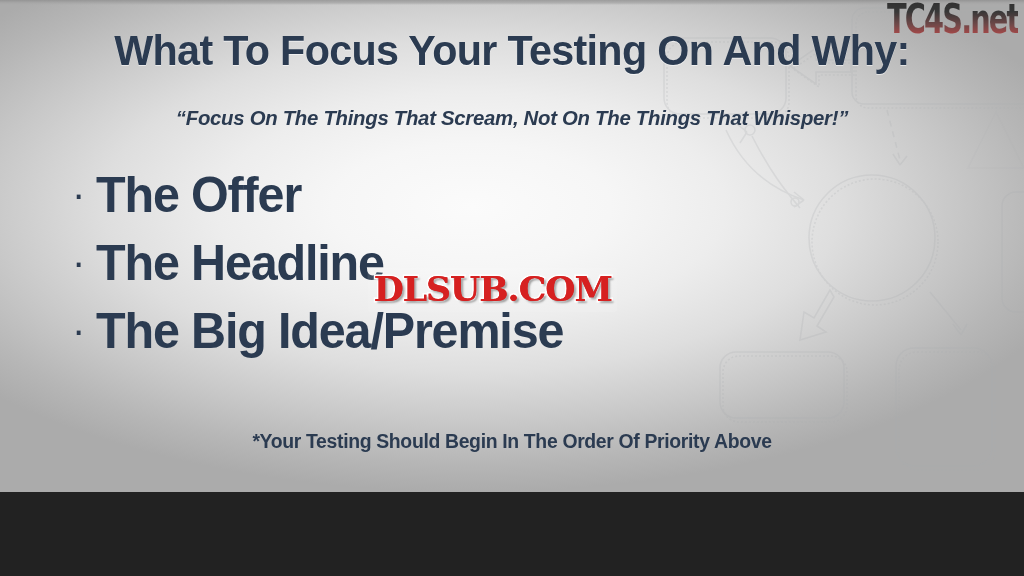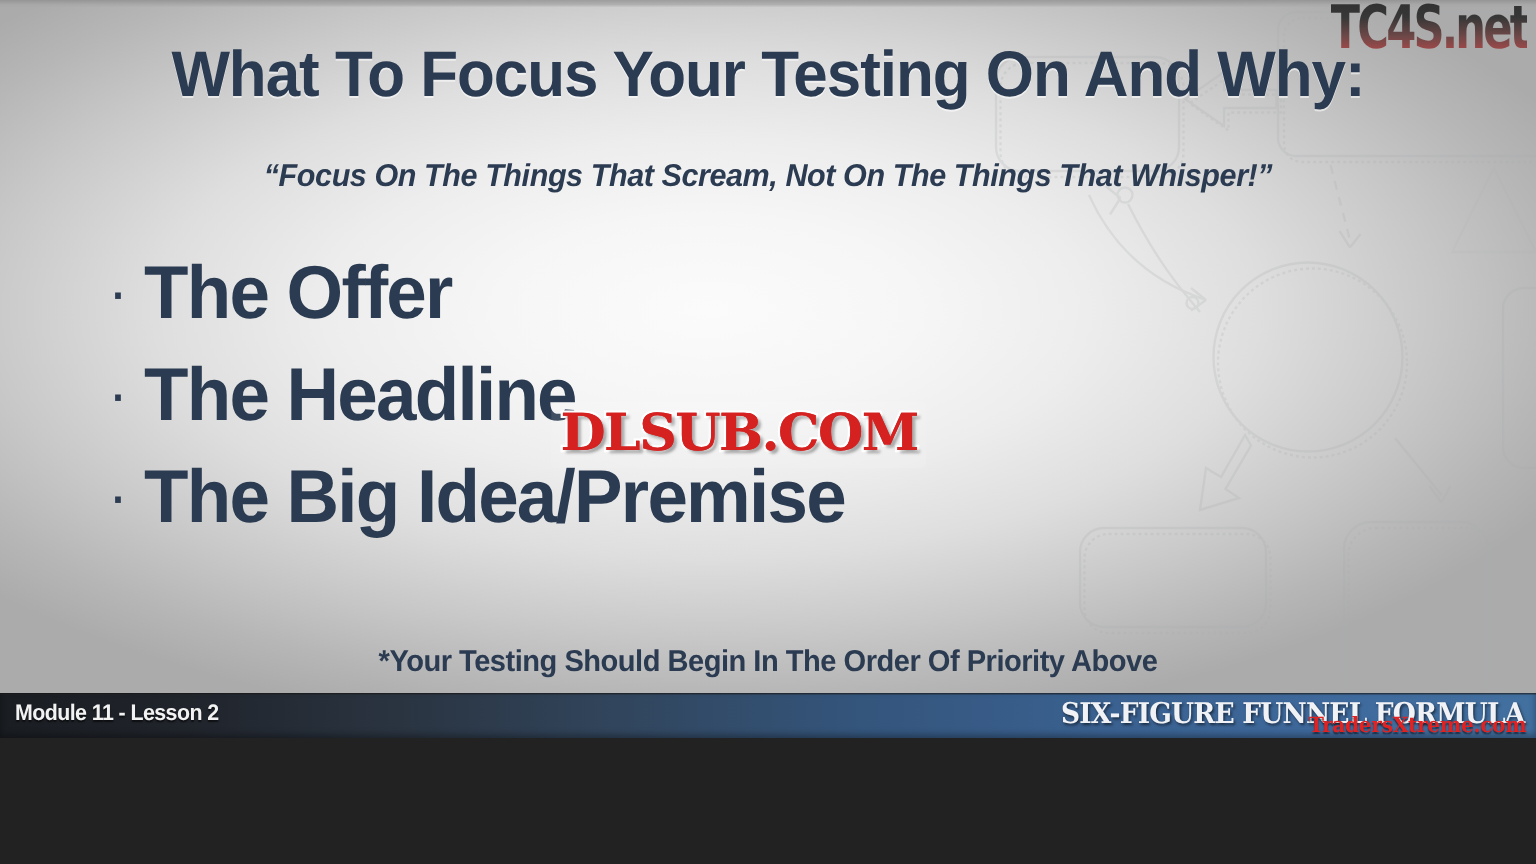--- a/index.html
+++ b/index.html
@@ -298,19 +298,14 @@
       <span class="bullet-text">The Big Idea/Premise</span>
     </div>
   </div>
 
   <div class="footnote">*Your Testing Should Begin In The Order Of Priority Above</div>
 
   <div class="wm-tc4s">TC4S.net</div>
 
   <div class="wm-dlsub">DLSUB.COM</div>
 
-  <div class="footer">
-    <div class="footer-left">Module 11 - Lesson 2</div>
-    <div class="footer-brand">SIX-FIGURE FUNNEL FORMULA</div>
-    <div class="wm-traders">TradersXtreme.com</div>
-  </div>
 
 </div>
 
 </body></html>

